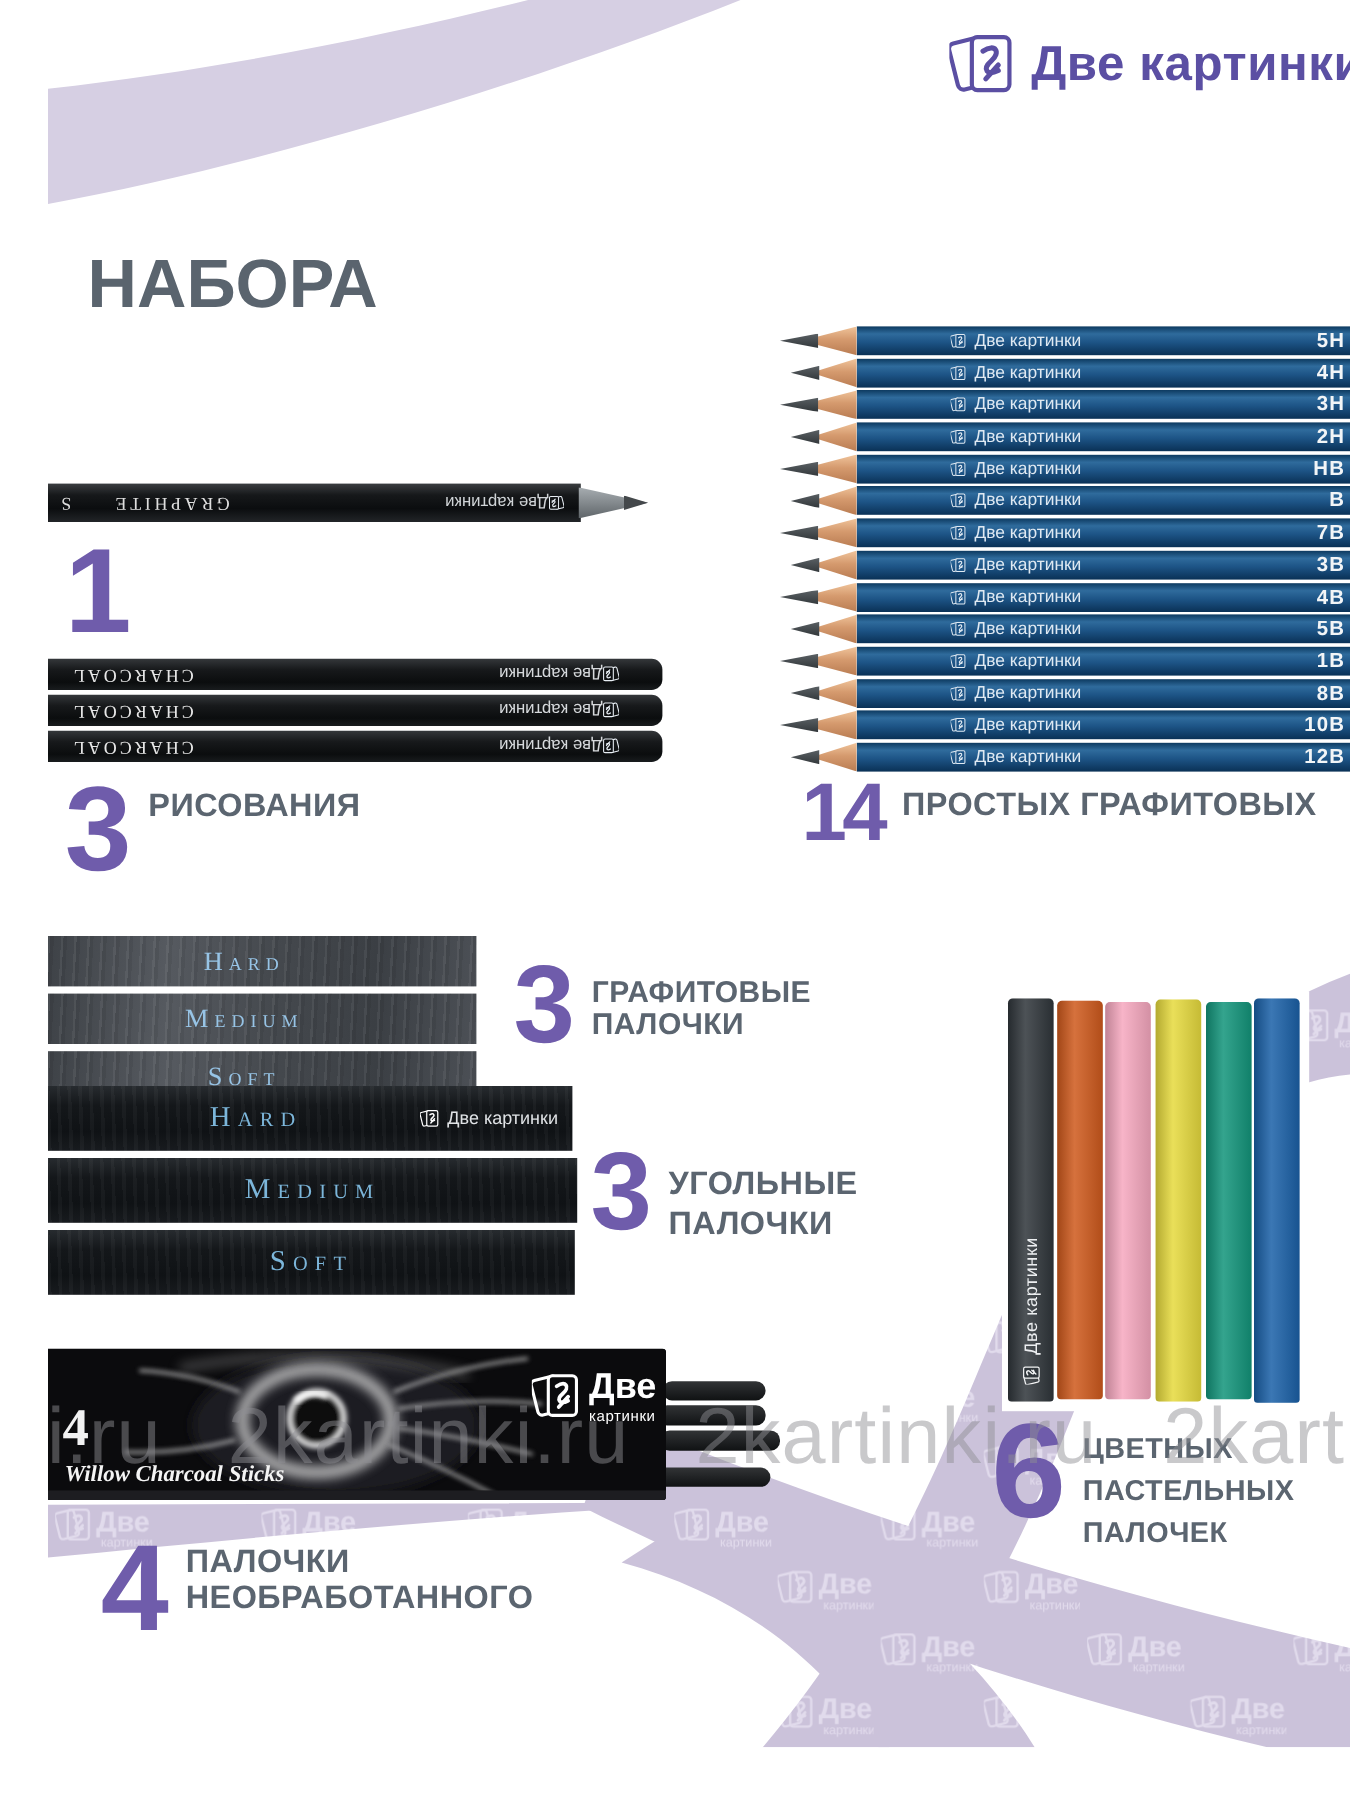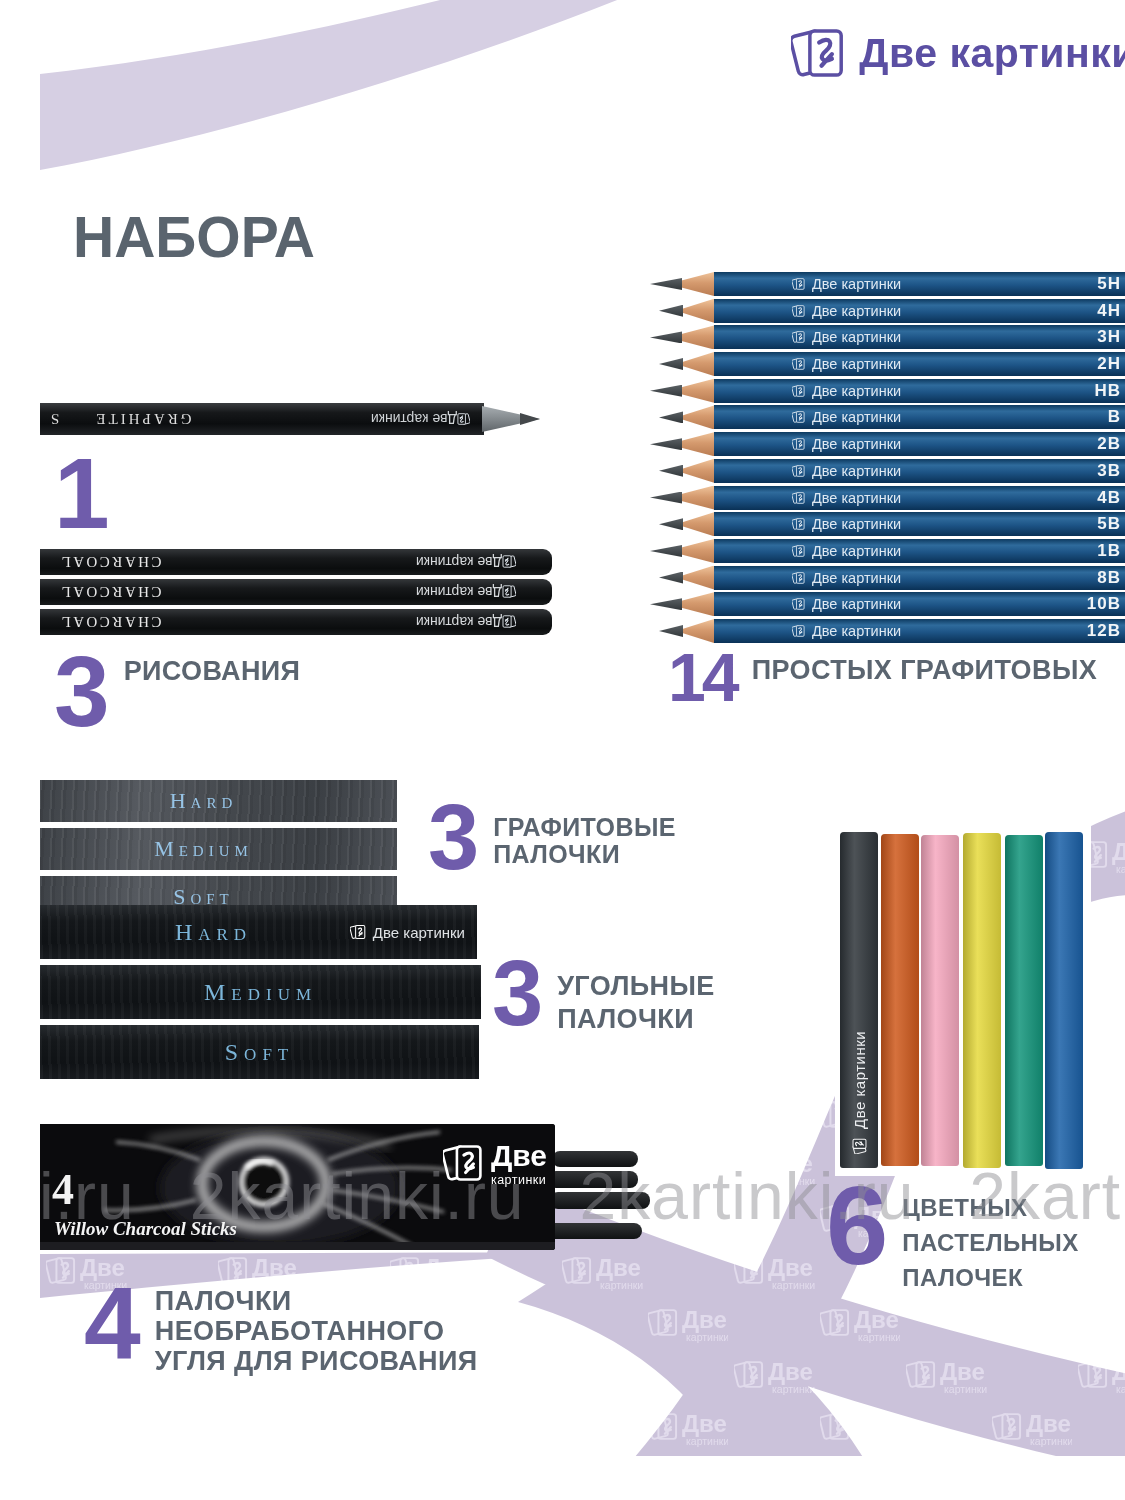--- a/index.html
+++ b/index.html
@@ -340,21 +340,21 @@
       <div class="gp-tip">
           <div class="gp-wood"></div>
           <div class="gp-lead"></div>
         </div>
       <div class="gp-brand">
         <svg class="cards-icon" width="13" height="14" style="color:#dfe9f2">
             <use href="#cardsym"></use>
           </svg>
         <span>Две картинки</span>
         </div>
-      <div class="gp-grade">2B</div>
+      <div class="gp-grade">7B</div>
     </div>
     <div class="gp-row">
       <div class="gp-body"></div>
         <div class="gp-end"></div>
       <div class="gp-tip">
           <div class="gp-wood"></div>
           <div class="gp-lead"></div>
         </div>
       <div class="gp-brand">
         <svg class="cards-icon" width="13" height="14" style="color:#dfe9f2">
@@ -551,21 +551,20 @@
         <span class="box-logo-bottom">картинки</span>
       </span>
     </div>
   </div>
 
   <div class="item it6">
     <div class="num">4</div>
     <div class="lbl">
       <span>ПАЛОЧКИ</span>
       <span>НЕОБРАБОТАННОГО</span>
-      <span>УГЛЯ ДЛЯ РИСОВАНИЯ</span>
     </div>
   </div>
 
   <div class="pastel-bg"></div>
   <div class="ps-wrap" style="--cardfill:#30363b">
     <div class="ps ps1" style="background-color: rgb(48, 54, 59);">
       <div class="ps-brand">
         <svg class="cards-icon" width="16" height="17" style="color:#f2f3f4">
             <use href="#cardsym"></use>
           </svg>

